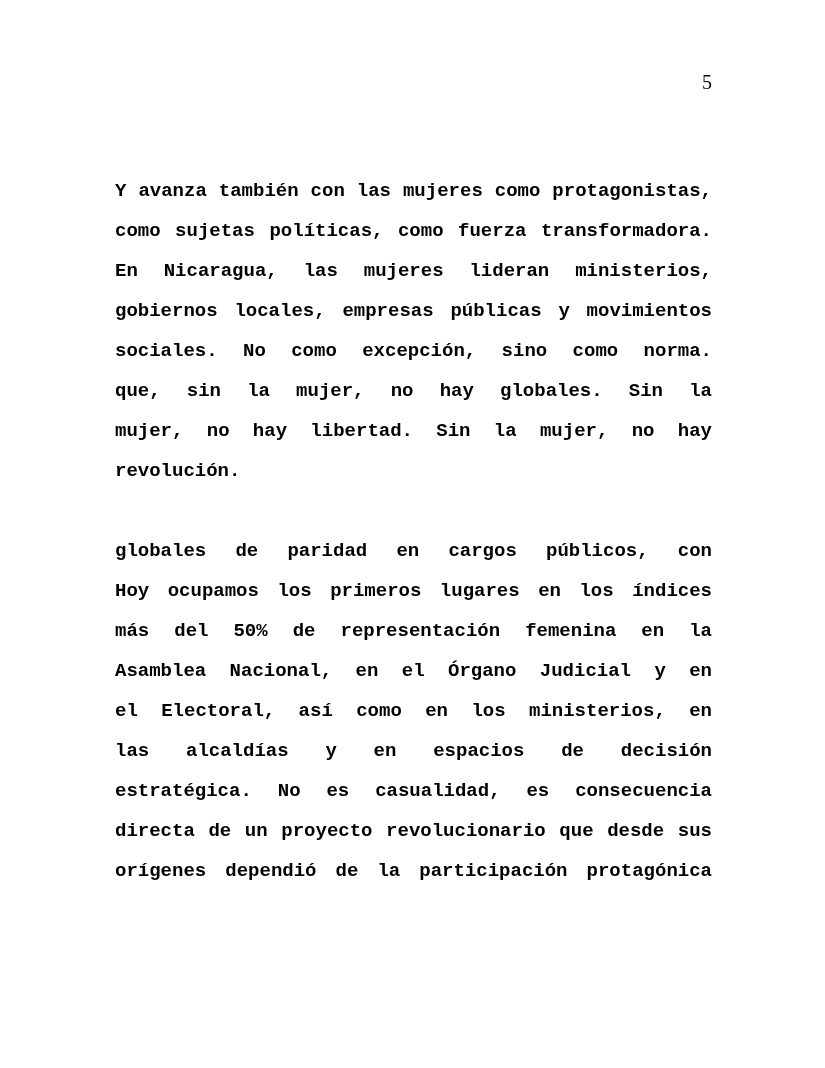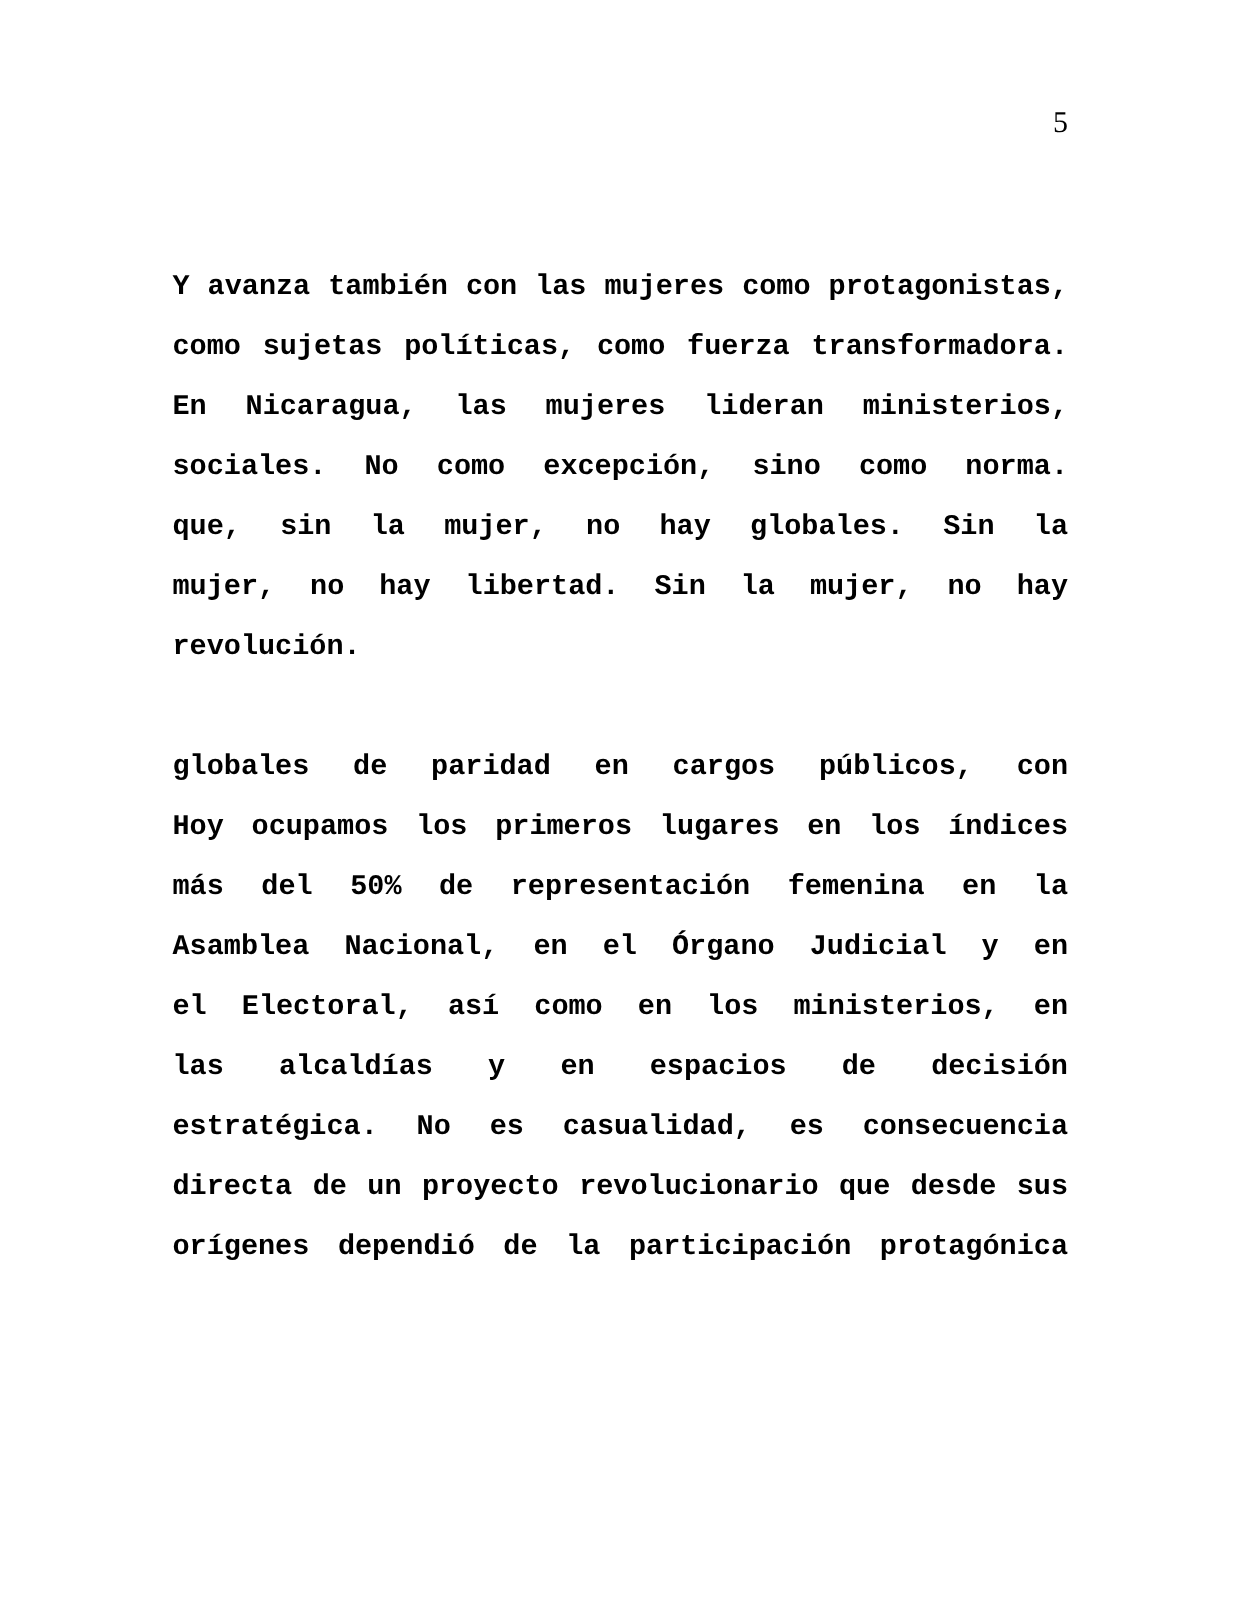--- a/index.html
+++ b/index.html
@@ -57,20 +57,21 @@
 <div class="page">
 
   <div class="page-number">5</div>
 
   <div class="content">
 
     <div class="paragraph">
       <div class="line">Y avanza también con las mujeres como protagonistas,</div>
       <div class="line">como sujetas políticas, como fuerza transformadora.</div>
       <div class="line">En Nicaragua, las mujeres lideran ministerios,</div>
+      <div class="line">gobiernos locales, empresas públicas y movimientos</div>
       <div class="line">sociales. No como excepción, sino como norma.</div>
       <div class="line">que, sin la mujer, no hay globales. Sin la</div>
       <div class="line">mujer, no hay libertad. Sin la mujer, no hay</div>
       <div class="line para-end">revolución.</div>
     </div>
 
     <div class="paragraph">
       <div class="line">globales de paridad en cargos públicos, con</div>
       <div class="line">Hoy ocupamos los primeros lugares en los índices</div>
       <div class="line">más del 50% de representación femenina en la</div>

